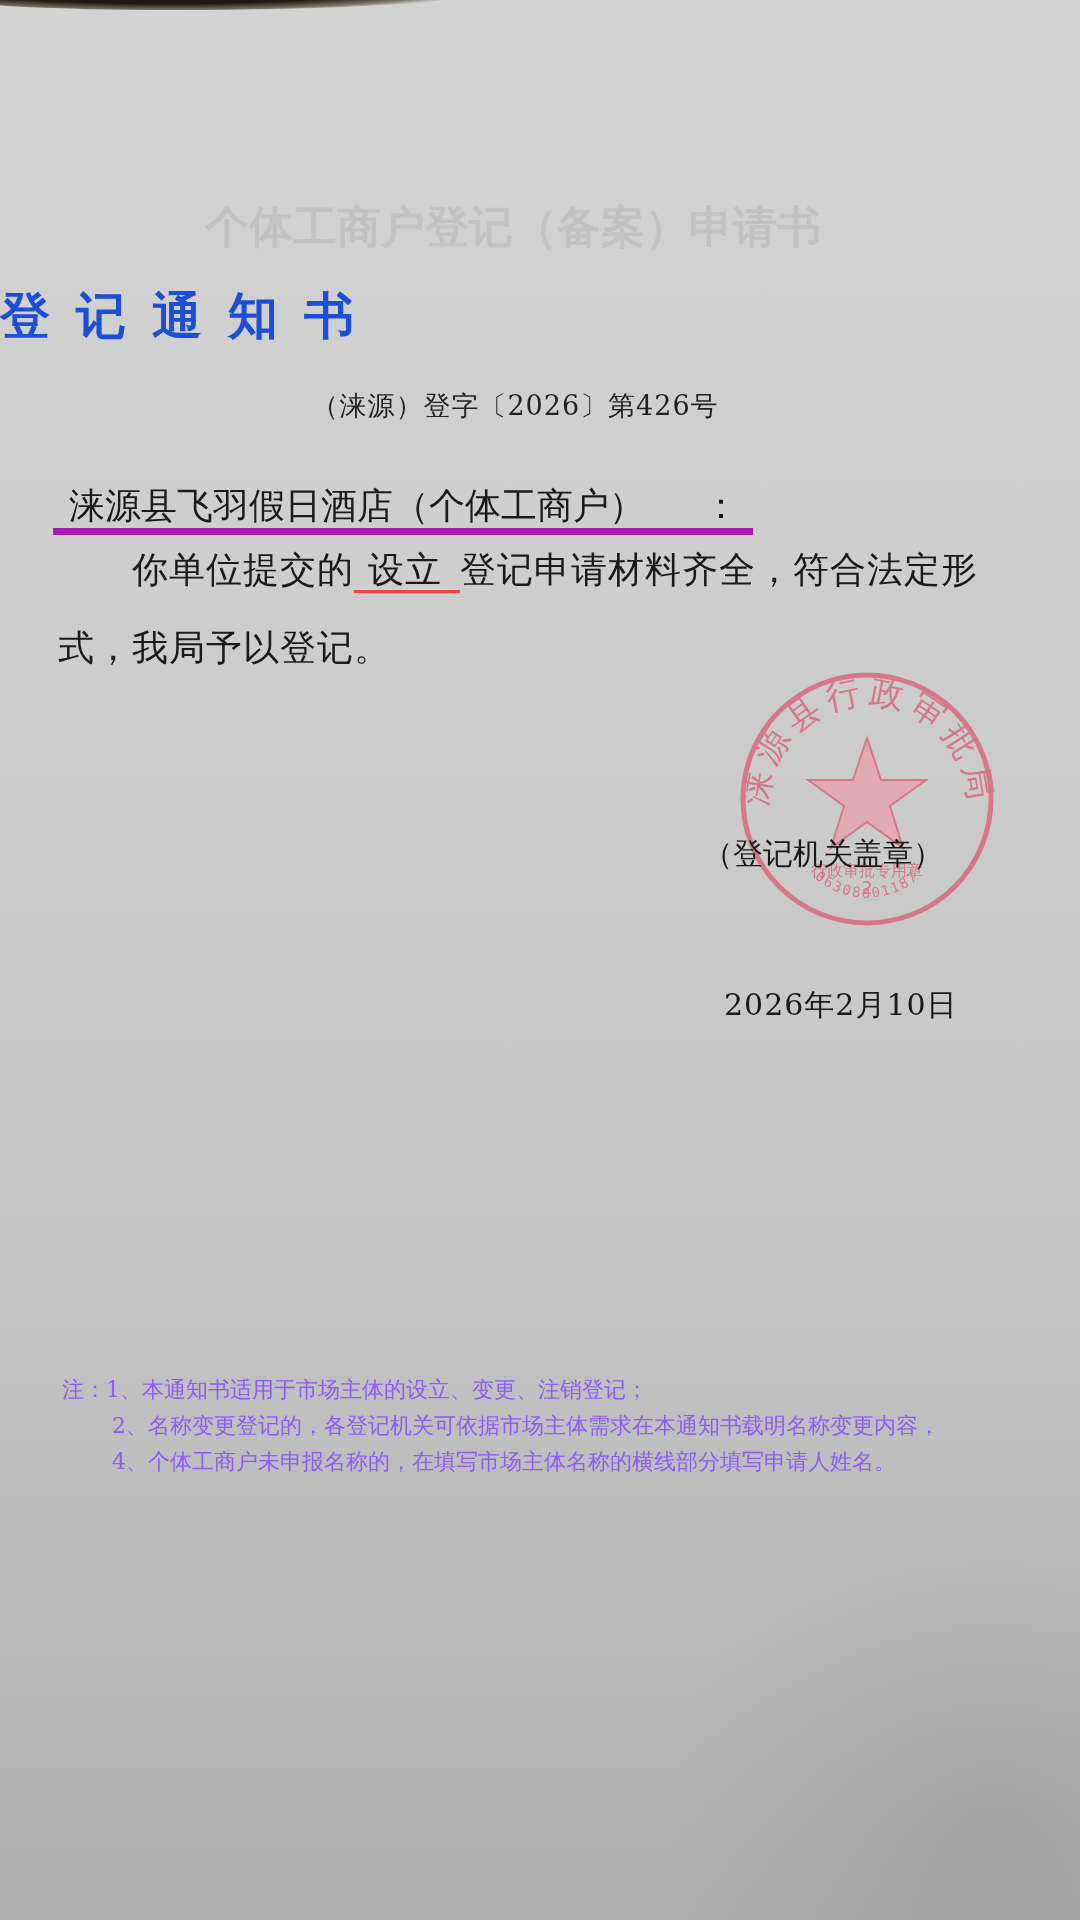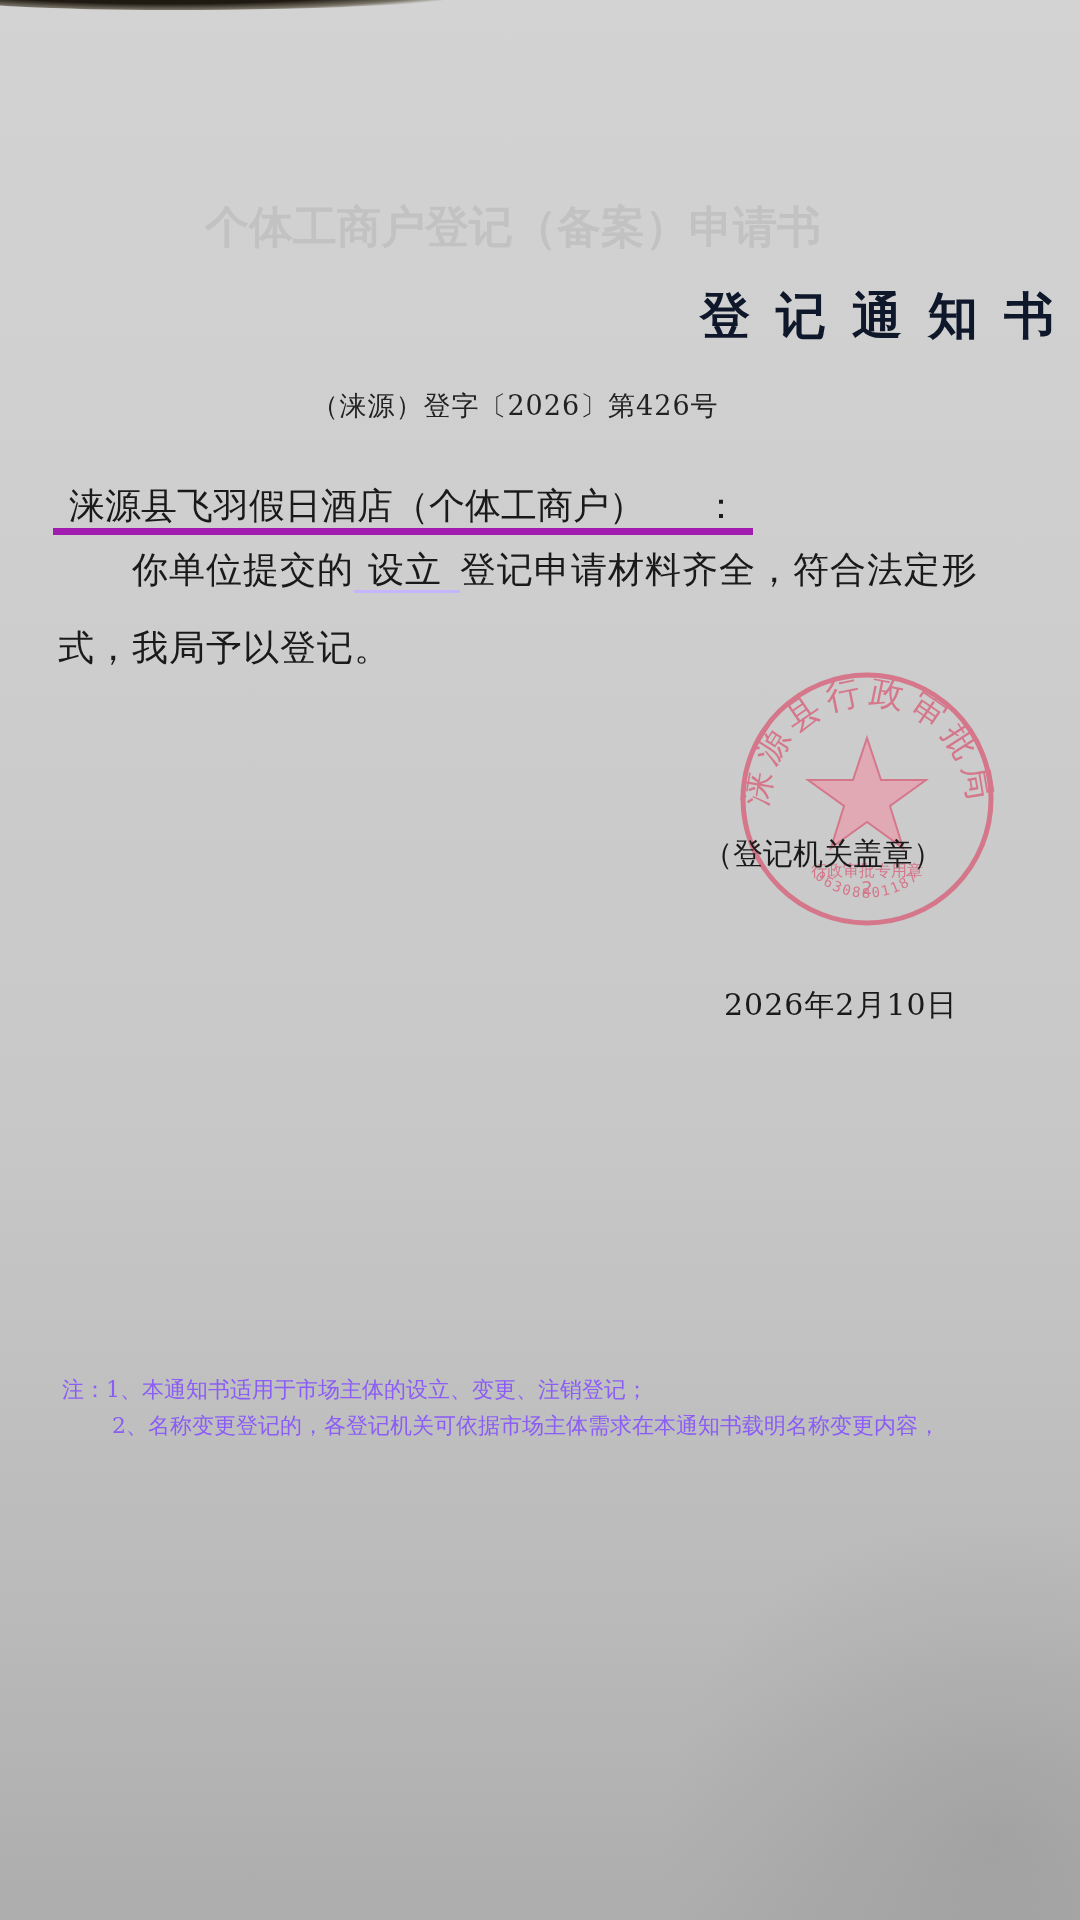--- a/index.html
+++ b/index.html
@@ -17,42 +17,42 @@
     .top-edge {
       position: absolute; left: -40px; top: -18px; width: 520px; height: 28px;
       background: radial-gradient(ellipse at 40% 0%, #1e1a12 55%, rgba(60,50,30,0.6) 70%, rgba(0,0,0,0) 78%);
       border-radius: 0 0 60% 40%;
     }
     .ghost {
       position: absolute; color: rgba(90,90,90,0.13); font-family: "DejaVu Sans", sans-serif;
       white-space: nowrap; pointer-events: none;
     }
     .title {
-      position: absolute; left: 0; width: 1080px; top: 283px; text-align: right;
+      position: absolute; left: 0; width: 1080px; top: 283px; text-align: left;
       font-family: "DejaVu Sans", sans-serif; font-size: 50px; font-weight: bold;
-      letter-spacing: 26px; color: #0f172a;
+      letter-spacing: 26px; color: #1d4ed8;
     }
     .docno {
       position: absolute; left: 0; width: 1030px; top: 388px; text-align: center;
       font-size: 27px; color: #222; letter-spacing: 1px;
     }
     .entity-line {
       position: absolute; left: 53px; top: 484px; width: 700px;
       border-bottom: 7px solid #a21caf; height: 44px;
       font-size: 36px; line-height: 44px; color: #1a1a1a;
     }
     .entity-line .name { margin-left: 16px; }
     .entity-line .colon { position: absolute; right: 14px; top: 0; }
     .body-line {
       position: absolute; font-size: 36px; line-height: 44px; color: #1a1a1a; white-space: nowrap;
     }
     .body1 { left: 132px; top: 548px; letter-spacing: 1px; }
     .body2 { left: 58px; top: 626px; letter-spacing: 1px; }
     .fill {
-      display: inline-block; border-bottom: 3px solid #c4b5fd; padding: 0 18px 0 14px; line-height: 40px; text-align: right;
+      display: inline-block; border-bottom: 3px solid #ef4444; padding: 0 18px 0 14px; line-height: 40px; text-align: right;
     }
     .stamp-label {
       position: absolute; left: 703px; top: 834px; font-size: 30px; color: #1a1a1a; white-space: nowrap; z-index: 3;
     }
     .seal {
       position: absolute; left: 736px; top: 668px; width: 262px; height: 262px; z-index: 2; opacity: 0.78;
     }
     .date {
       position: absolute; left: 724px; top: 985px; font-size: 30px; color: #1a1a1a; white-space: nowrap; letter-spacing: 1px;
     }
@@ -106,13 +106,14 @@
 
 <div class="stamp-label">（登记机关盖章）</div>
 
 <div class="date">2026年2月10日</div>
 
 <div class="notes">
   <div class="note-row">
     <span>注：</span><span>1、本通知书适用于市场主体的设立、变更、注销登记；</span>
   </div>
   <div class="note-row indent">2、名称变更登记的，各登记机关可依据市场主体需求在本通知书载明名称变更内容，</div>
+  <div class="note-row indent">4、个体工商户未申报名称的，在填写市场主体名称的横线部分填写申请人姓名。</div>
 </div>
 
 </body></html>

